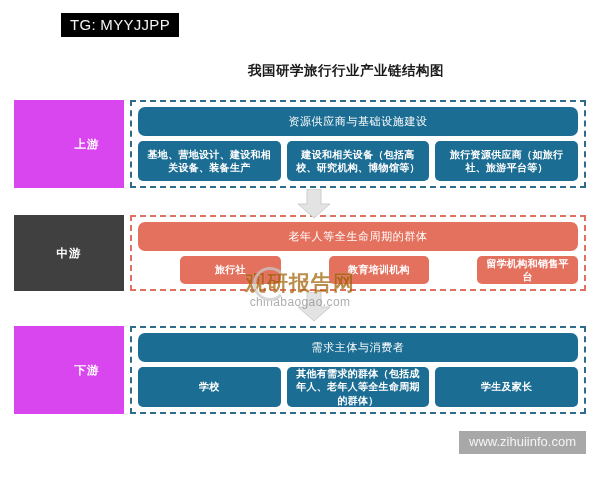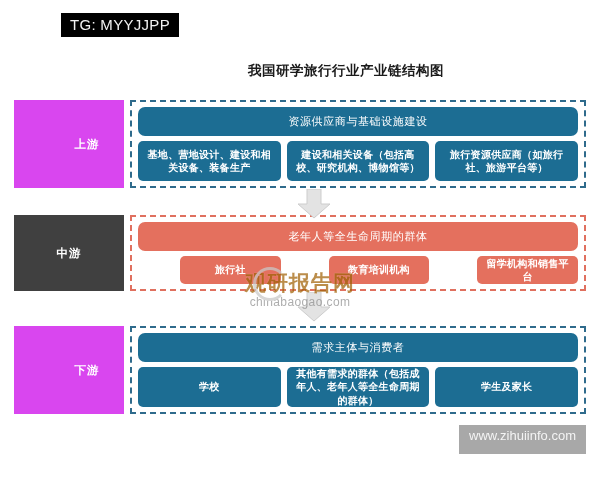--- a/index.html
+++ b/index.html
@@ -34,21 +34,21 @@
 
   
   #site-watermark {
     position: absolute;
     right: 14px;
     bottom: 26px;
     background: #a8a8a8;
     color: #f4f4f4;
     font-family: "Liberation Sans", sans-serif;
     font-size: 13px;
-    padding: 3px 10px 10px 10px;
+    padding: 3px 10px 4px 10px;
     line-height: 1.2;
     z-index: 40;
     white-space: nowrap;
   }
 
   
   #center-watermark {
     position: absolute;
     left: 50%;
     top: 272px;

